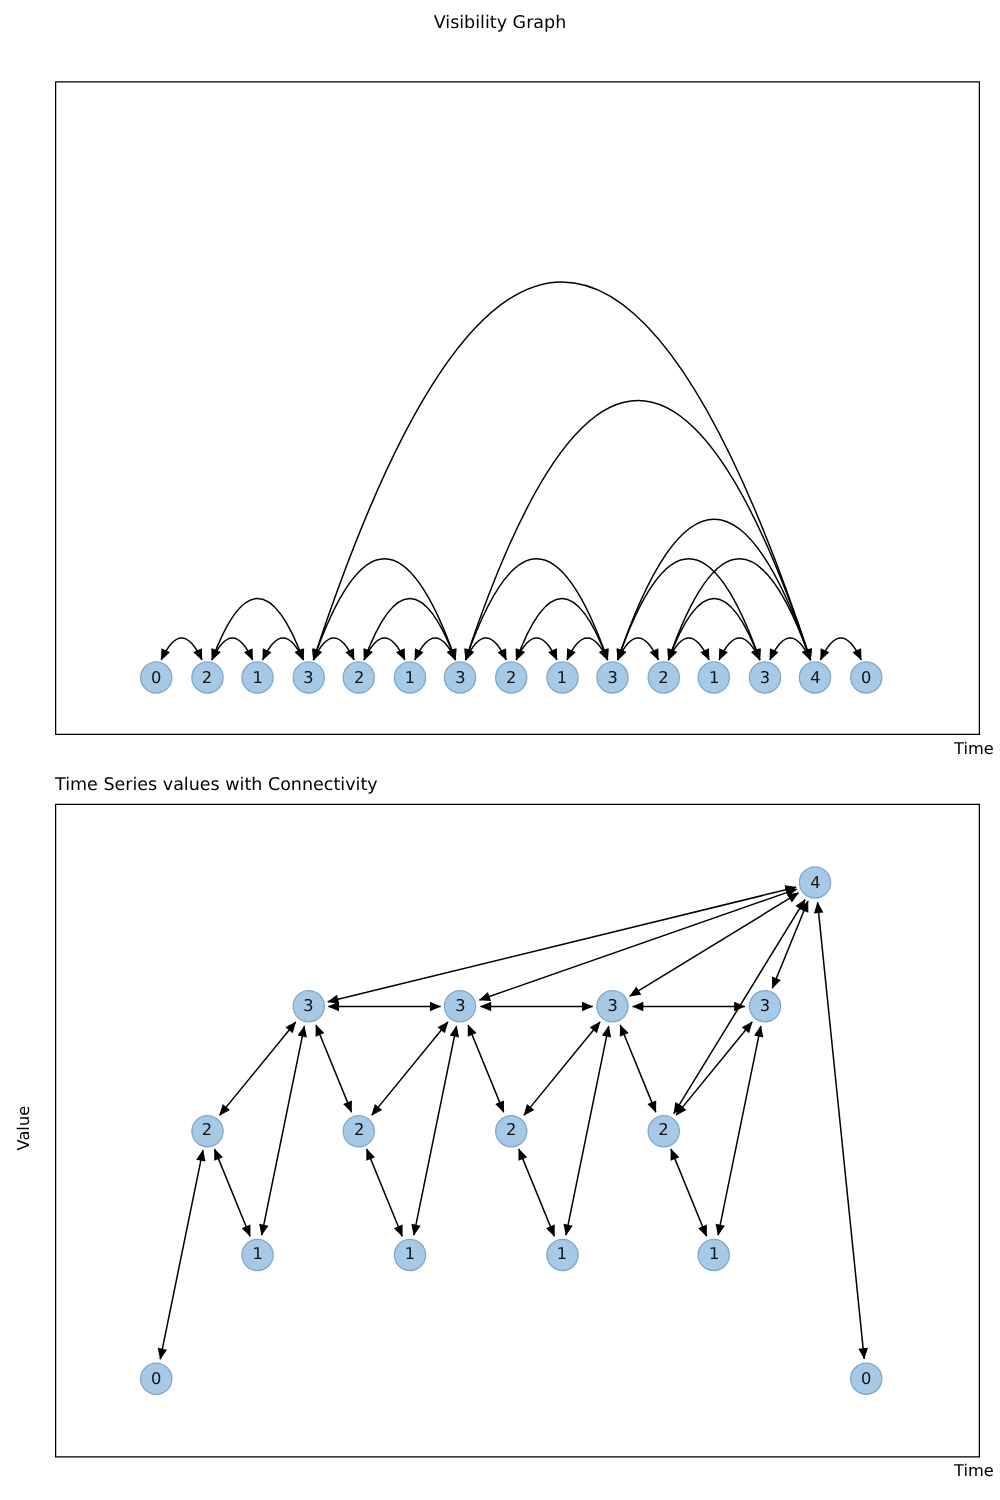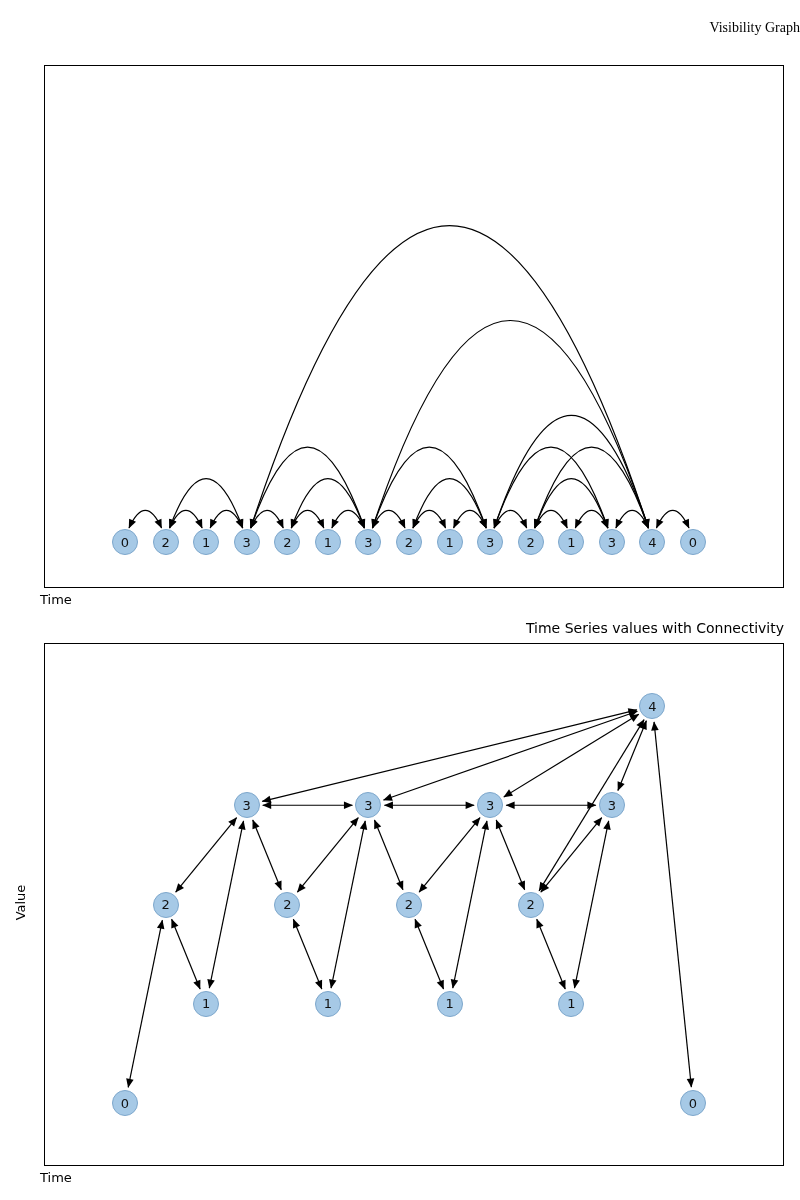--- a/index.html
+++ b/index.html
@@ -1,24 +1,24 @@
 <!DOCTYPE html>
 <html><head>
 <meta charset="utf-8">
 <style>
   html,body{margin:0;padding:0;background:#ffffff;}
   body{width:800px;height:1200px;position:relative;font-family:"DejaVu Sans","Liberation Sans",sans-serif;color:#000;}
-  .suptitle{position:absolute;left:0;top:18px;width:800px;text-align:right;font-size:14px;line-height:20px;font-family:Liberation Serif, serif;}
+  .suptitle{position:absolute;left:0;top:8px;width:800px;text-align:center;font-size:14px;line-height:20px;}
   .axes{position:absolute;border:1px solid #000;background:#fff;box-sizing:border-box;}
   .axes-top{left:44px;top:65px;width:740px;height:523px;}
   .axes-bottom{left:44px;top:643px;width:740px;height:523px;}
-  .xlabel{position:absolute;width:740px;left:40px;text-align:left;font-size:13px;}
+  .xlabel{position:absolute;width:740px;left:55px;text-align:right;font-size:13px;}
   .xlabel-top{top:592px;}
   .xlabel-bottom{top:1170px;}
-  .axtitle{position:absolute;left:44px;width:740px;top:620px;text-align:right;font-size:14px;}
+  .axtitle{position:absolute;left:44px;width:740px;top:620px;text-align:left;font-size:14px;}
   .ylabel{position:absolute;left:-28px;top:895px;width:96px;text-align:center;font-size:13px;transform:rotate(-90deg);transform-origin:center;}
   #edgesvg{position:absolute;left:0;top:0;width:800px;height:1200px;pointer-events:none;}
   .gnode{position:absolute;width:26px;height:26px;border-radius:50%;background:#a6c9e6;border:1.2px solid #7da7cc;box-sizing:border-box;display:flex;align-items:center;justify-content:center;font-size:13px;line-height:1;color:#111;}
 </style>
 </head>
 <body>
 
 <div class="fig">
   <div class="suptitle">
     <div>Visibility Graph</div>

